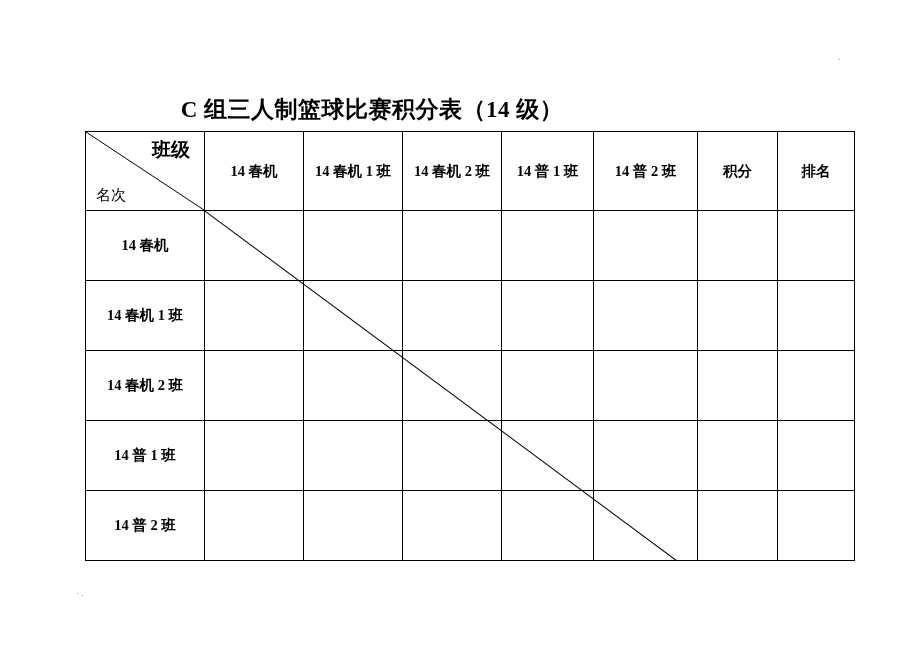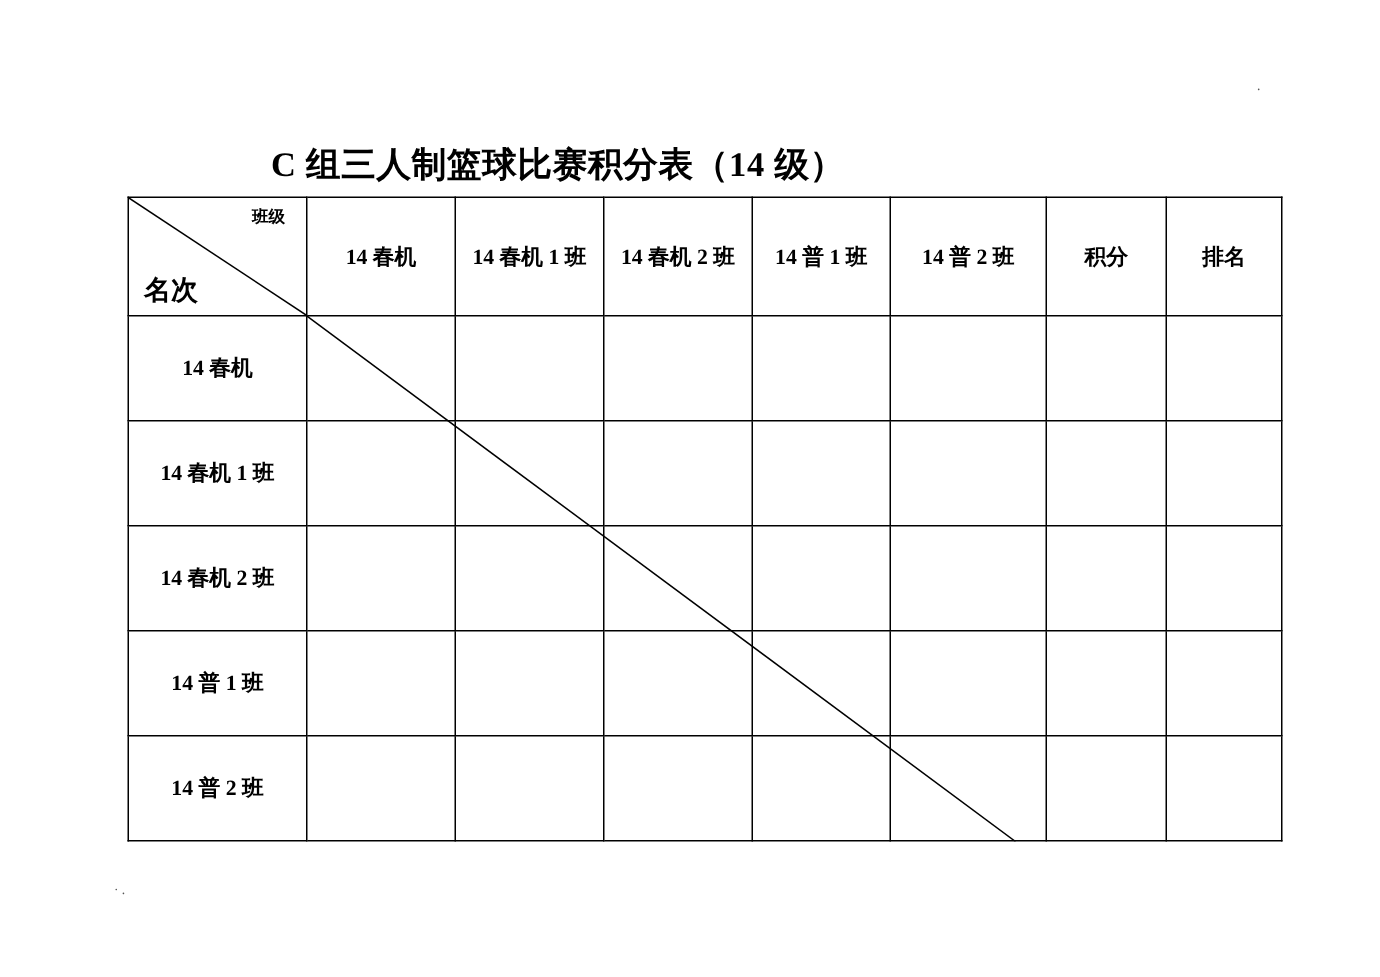--- a/index.html
+++ b/index.html
@@ -82,29 +82,29 @@
     left: 0;
     top: 0;
     width: 100%;
     height: 100%;
     pointer-events: none;
   }
   .corner .lbl-top {
     position: absolute;
     right: 14px;
     top: 5px;
-    font-size: 11px;
+    font-size: 19px;
     font-weight: bold;
   }
   .corner .lbl-bottom {
     position: absolute;
     left: 10px;
     bottom: 5px;
-    font-size: 18px;
-    font-weight: bold;
+    font-size: 15px;
+    font-weight: normal;
   }
 
   
   .big-diag {
     position: absolute;
     left: 0;
     top: 0;
     width: 750px;
     height: 100%;
     pointer-events: none;

